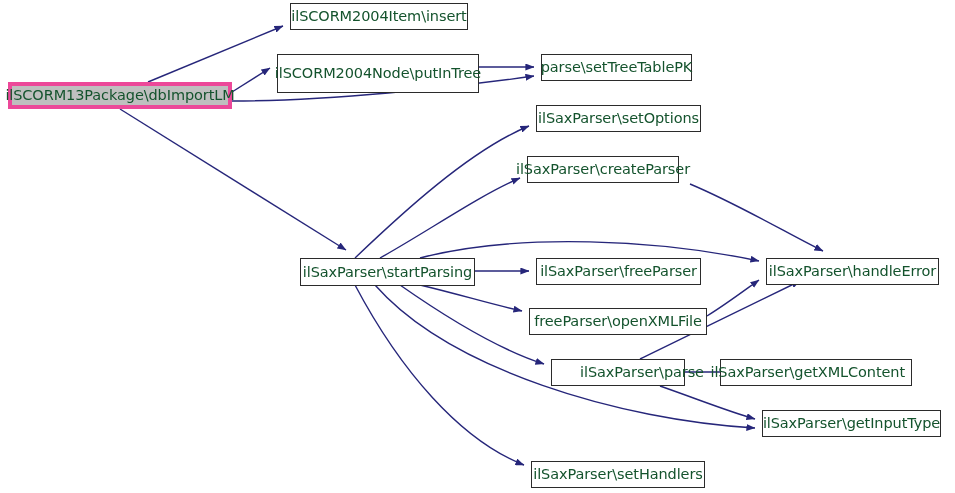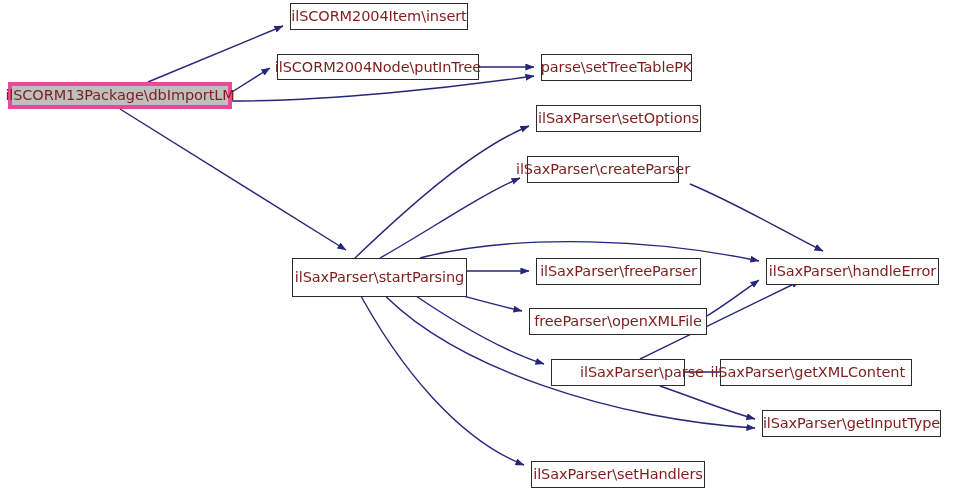--- a/index.html
+++ b/index.html
@@ -23,21 +23,21 @@
     top: 0;
     width: 955px;
     height: 493px;
     pointer-events: none;
   }
   .node {
     position: absolute;
     box-sizing: border-box;
     border: 1px solid #2b2b2b;
     background: #ffffff;
-    color: #7f1d1d;
+    color: #14532d;
     font-size: 14.5px;
     line-height: 1;
     display: flex;
     align-items: center;
     justify-content: center;
     white-space: nowrap;
     letter-spacing: -0.1px;
   }
   .node.root {
     background: #bfbfbf;
@@ -81,33 +81,33 @@
         <path d="M 660,386 C 700,400 730,412 755,419" fill="none" stroke="#26267a" stroke-width="1.4" marker-end="url(#arrowhead)"></path>
       </g>
   </svg>
   <div id="nodes-group">
       <div class="node root" style="left: 8px; top: 82px; width: 224px; height: 27px;">
         <span class="node-label">ilSCORM13Package\dbImportLM</span>
       </div>
       <div class="node" style="left: 290px; top: 3px; width: 178px; height: 27px;">
         <span class="node-label">ilSCORM2004Item\insert</span>
       </div>
-      <div class="node" style="left: 277px; top: 54px; width: 202px; height: 26px;">
+      <div class="node" style="left: 277px; top: 54px; width: 202px; height: 39px;">
         <span class="node-label">ilSCORM2004Node\putInTree</span>
       </div>
       <div class="node" style="left: 541px; top: 54px; width: 151px; height: 27px;">
         <span class="node-label">parse\setTreeTablePK</span>
       </div>
       <div class="node" style="left: 536px; top: 105px; width: 165px; height: 27px;">
         <span class="node-label">ilSaxParser\setOptions</span>
       </div>
       <div class="node" style="left: 527px; top: 156px; width: 152px; height: 27px;">
         <span class="node-label">ilSaxParser\createParser</span>
       </div>
-      <div class="node" style="left: 292px; top: 258px; width: 175px; height: 39px;">
+      <div class="node" style="left: 300px; top: 258px; width: 175px; height: 28px;">
         <span class="node-label">ilSaxParser\startParsing</span>
       </div>
       <div class="node" style="left: 536px; top: 258px; width: 165px; height: 27px;">
         <span class="node-label">ilSaxParser\freeParser</span>
       </div>
       <div class="node" style="left: 766px; top: 258px; width: 173px; height: 27px;">
         <span class="node-label">ilSaxParser\handleError</span>
       </div>
       <div class="node" style="left: 529px; top: 308px; width: 178px; height: 27px;">
         <span class="node-label">freeParser\openXMLFile</span>

